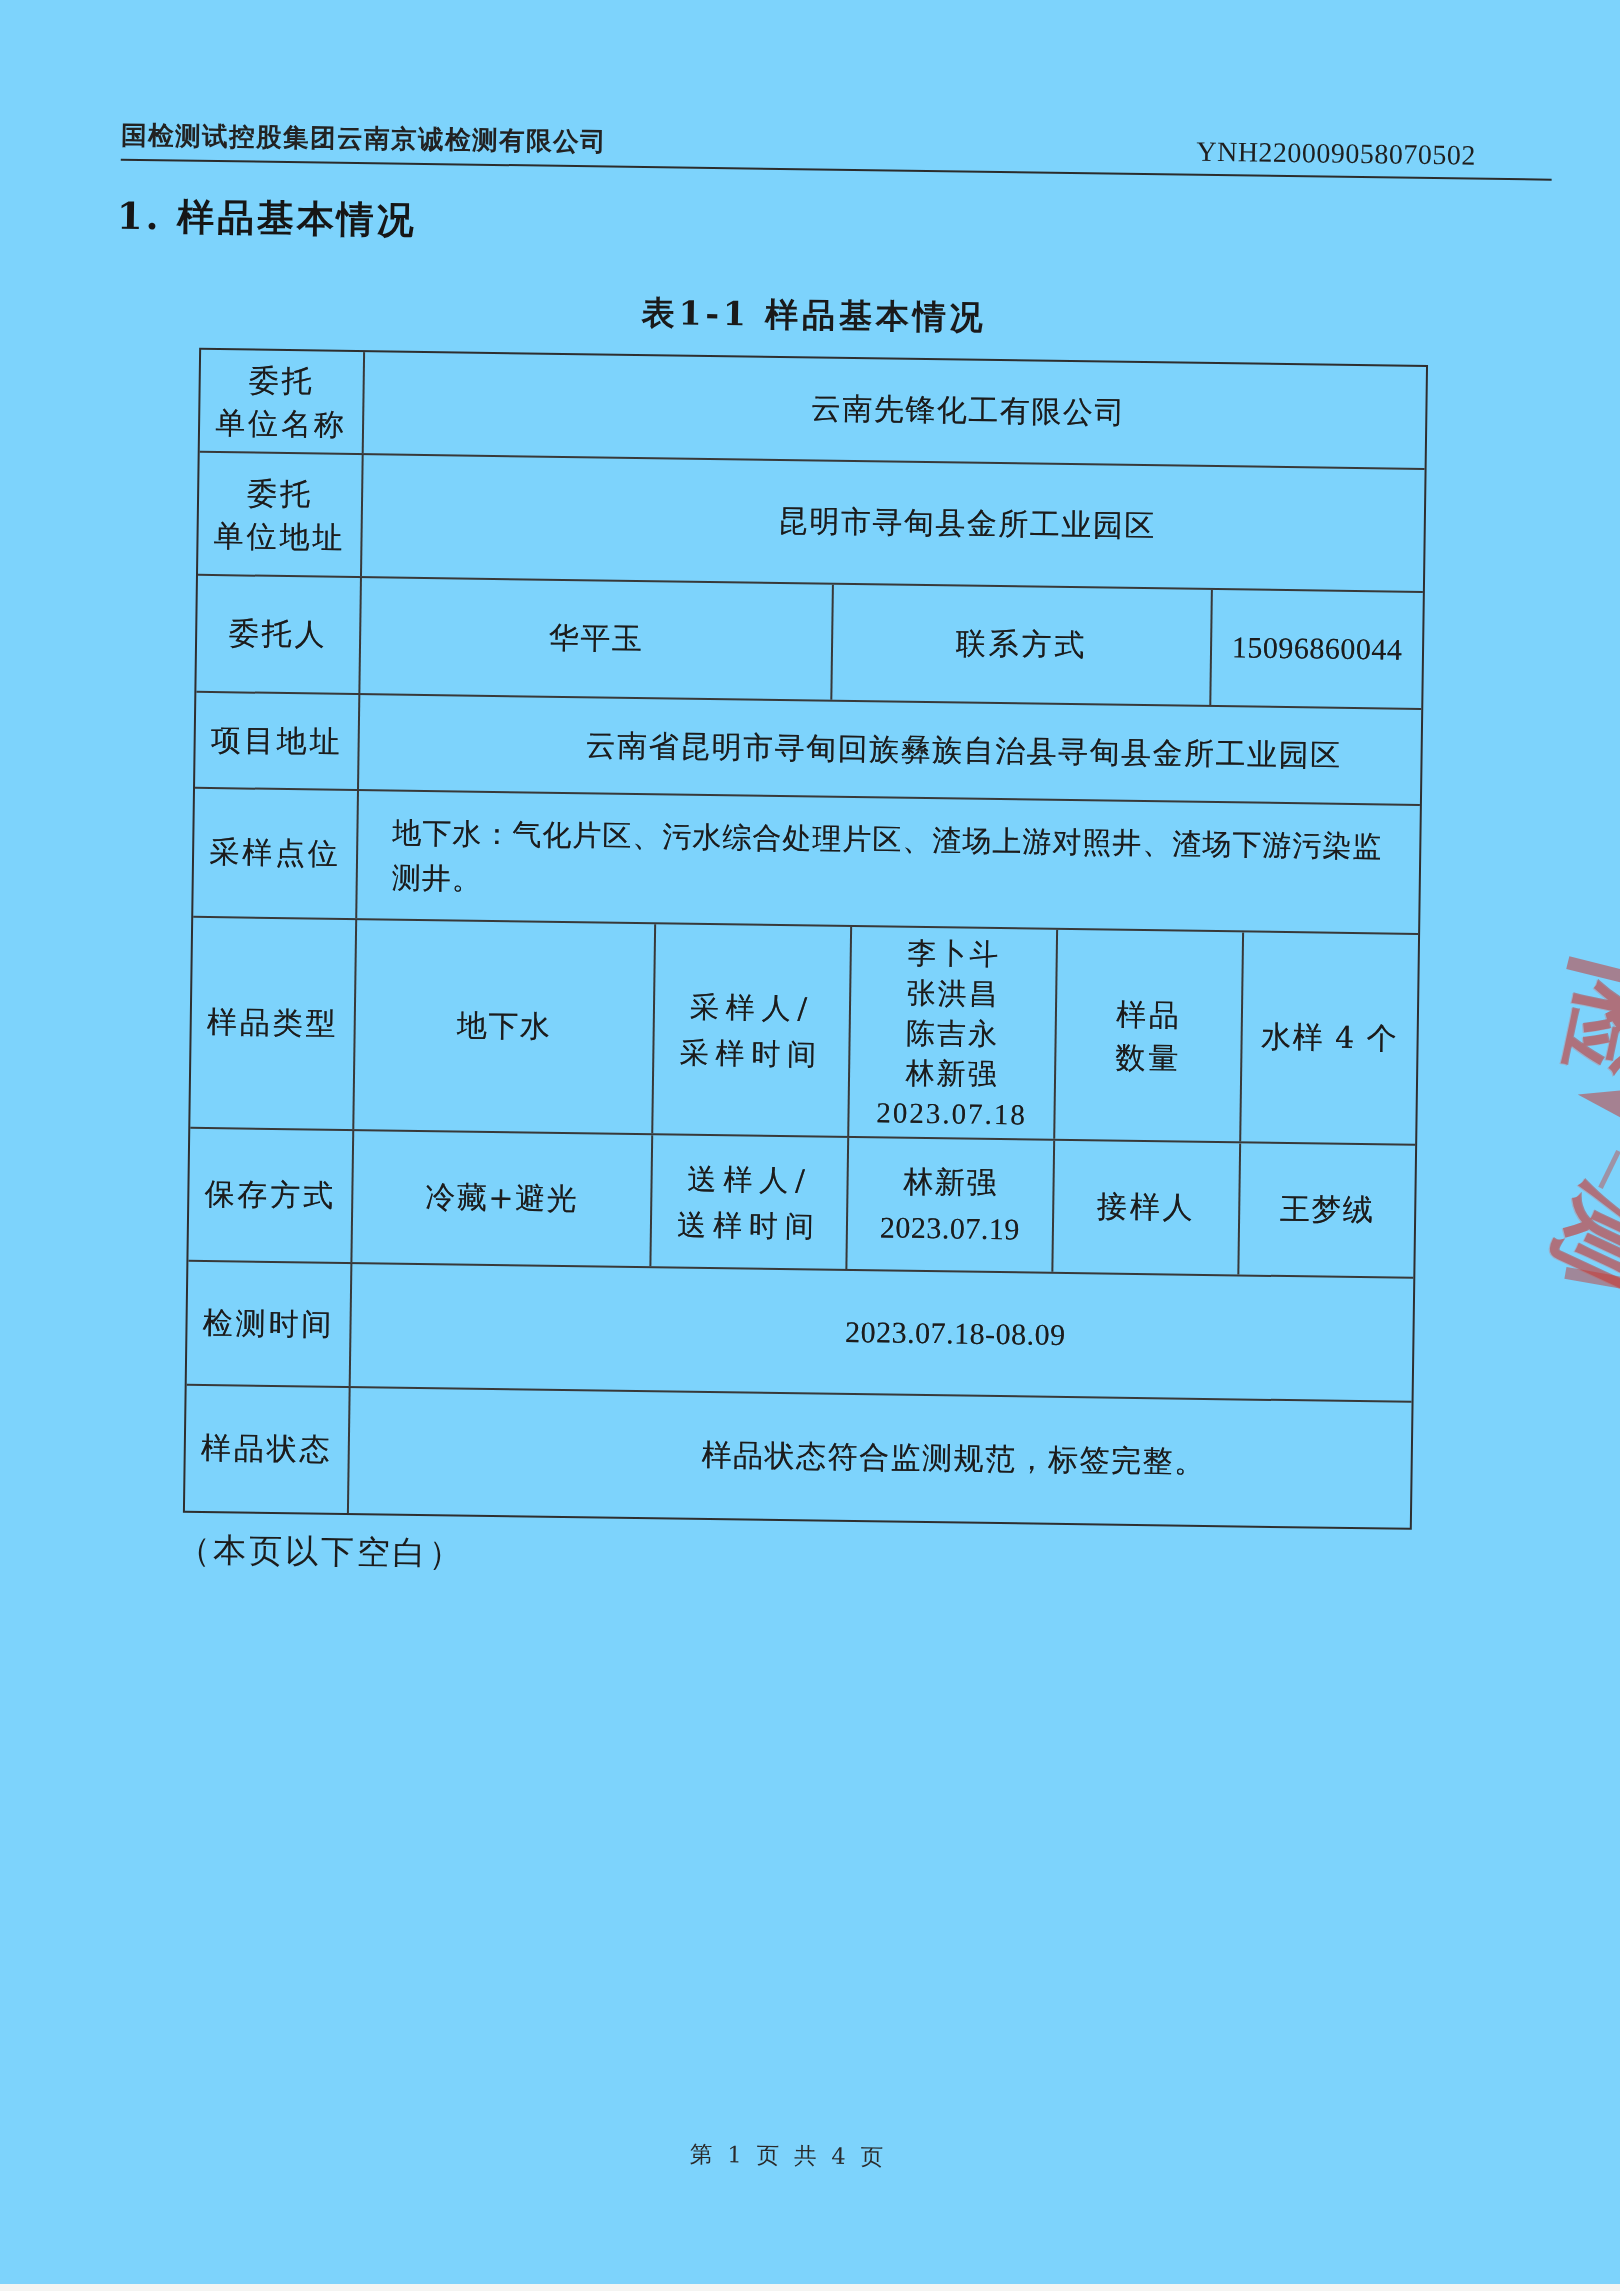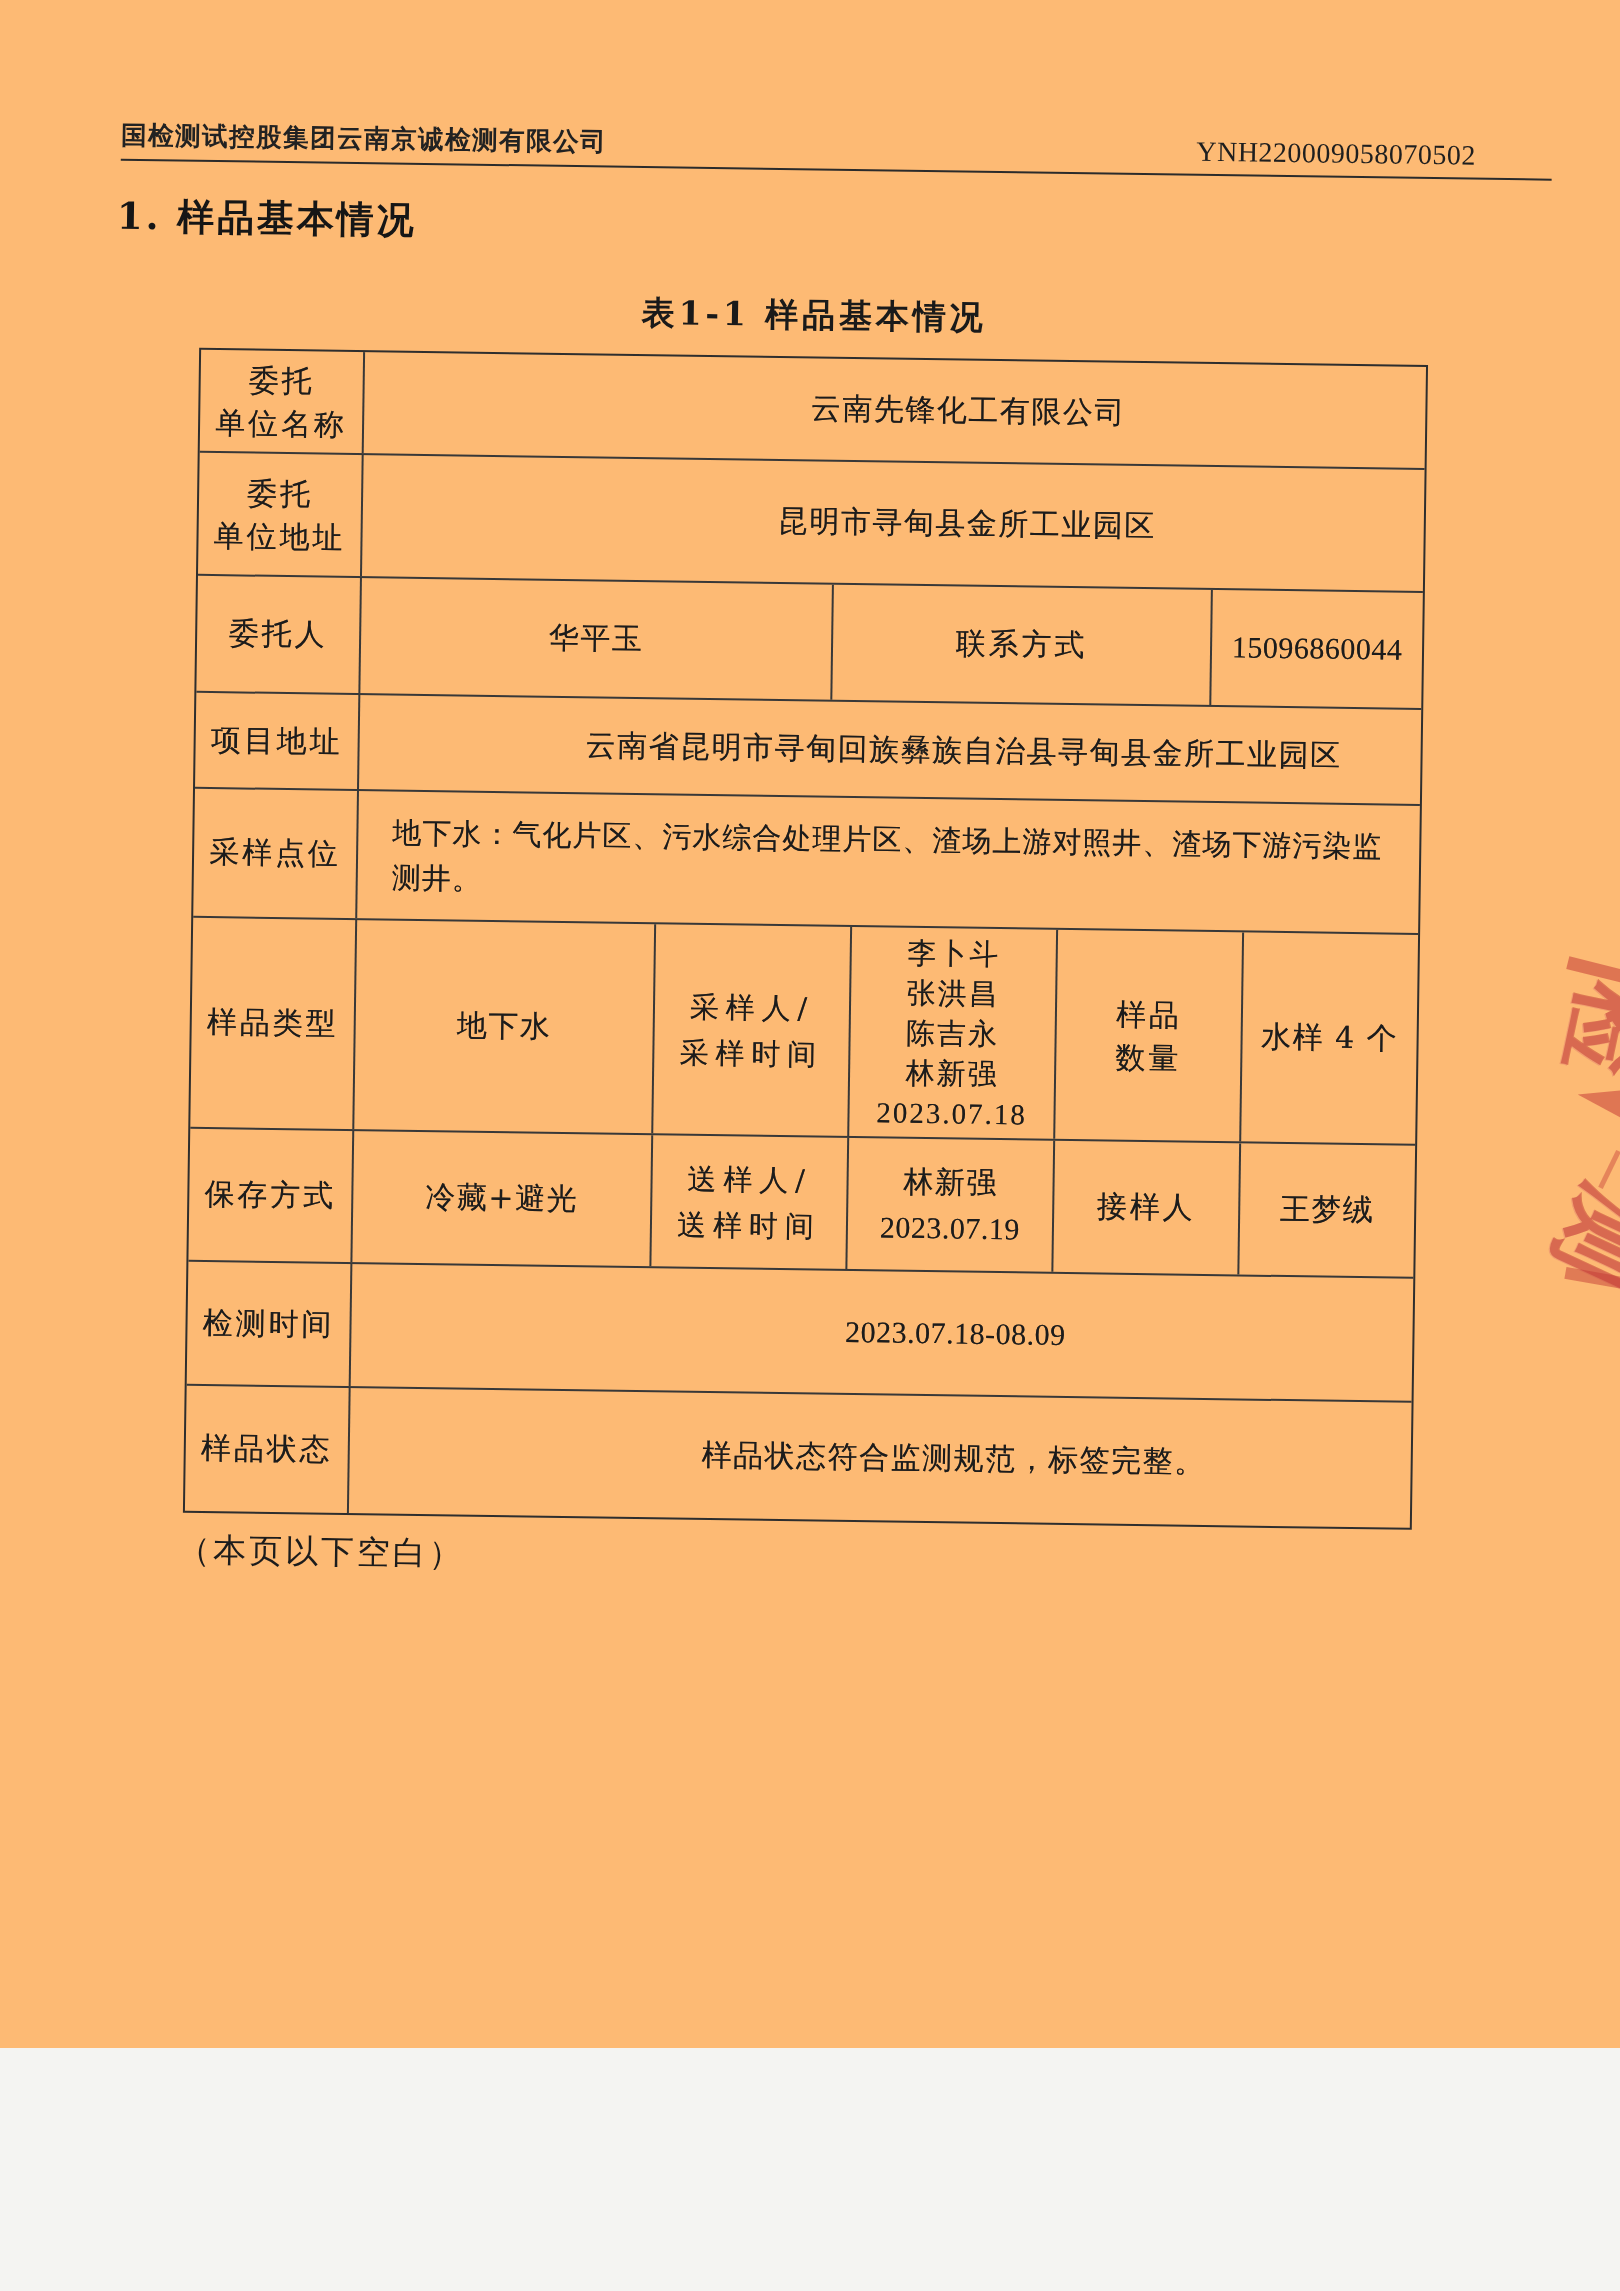--- a/index.html
+++ b/index.html
@@ -1,17 +1,17 @@
 <!DOCTYPE html>
 <html><head>
 <meta charset="utf-8">
 <style>
   html,body{margin:0;padding:0;width:1620px;height:2292px;overflow:hidden;
     background:#f4f4f2;font-family:"DejaVu Serif","Liberation Serif",serif;}
-  .sheet{position:relative;width:1620px;height:2048px;background:#fdba74;overflow:hidden;color:#1b1b1b;}
+  .sheet{position:relative;width:1620px;height:2284px;background:#7dd3fc;overflow:hidden;color:#1b1b1b;}
   .content{position:absolute;left:0;top:0;width:1620px;height:2292px;
     transform:rotate(0.8deg);transform-origin:0 0;}
 
   
   .doc-header{position:absolute;left:123px;top:116px;width:1431px;
     border-bottom:2.9px solid #2b2b2b;padding-bottom:5.9px;
     display:flex;justify-content:space-between;align-items:flex-end;}
   .company{font-size:25.5px;letter-spacing:1.5px;font-weight:600;color:#222;}
   .report-no{font-family:"Liberation Serif","DejaVu Serif",serif;font-size:28px;color:#1f1f1f;margin-right:76px;}
 

